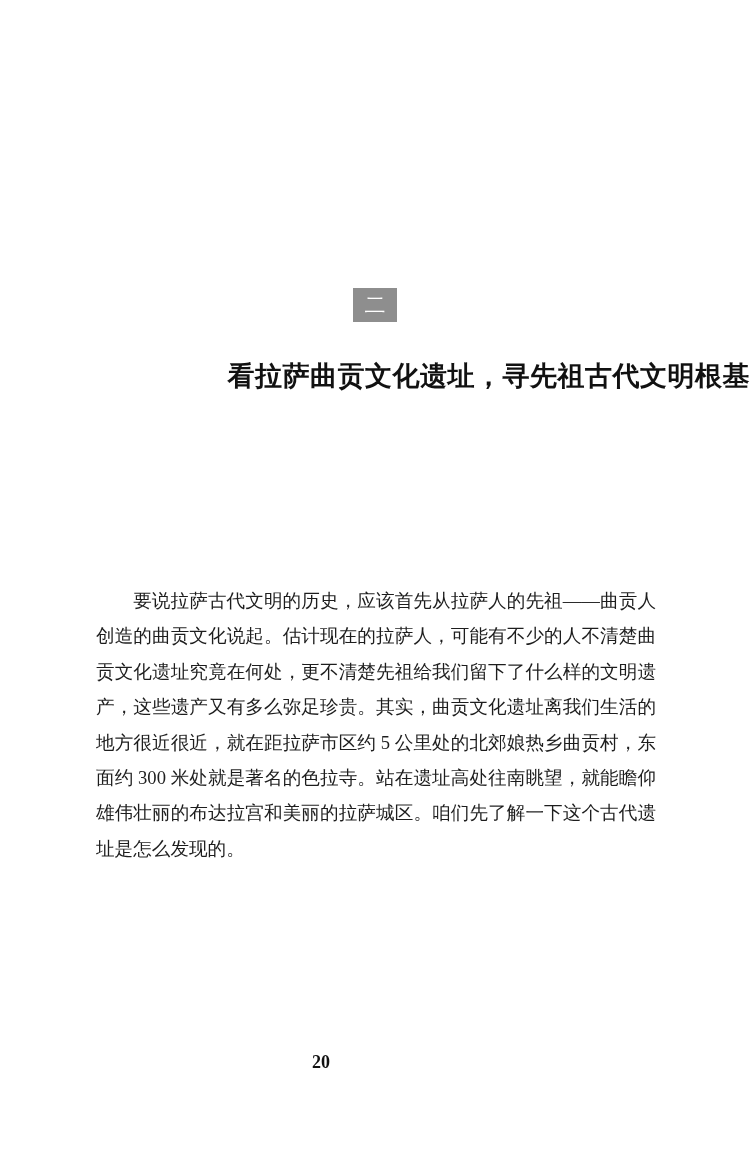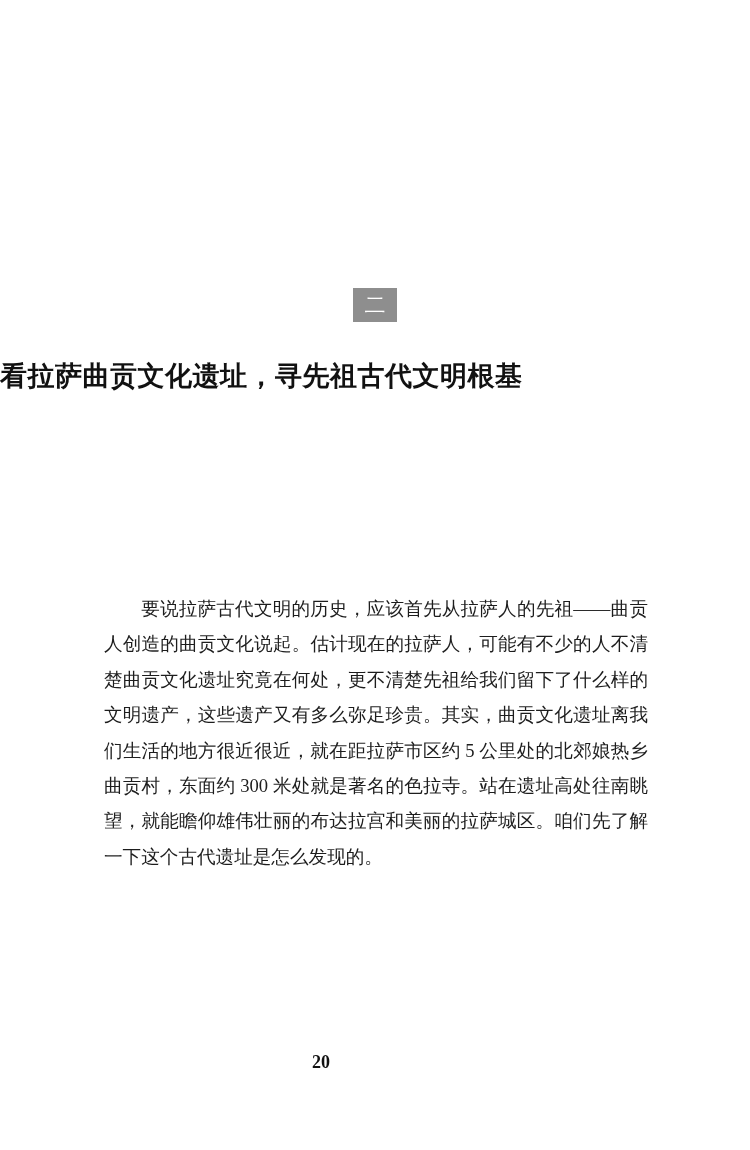--- a/index.html
+++ b/index.html
@@ -39,40 +39,40 @@
     width: 44px;
     height: 34px;
     text-align: center;
     letter-spacing: 0;
   }
   .chapter-title {
     position: absolute;
     left: 0;
     top: 340px;
     width: 750px;
-    text-align: left;
+    text-align: right;
     font-size: 27px;
     font-weight: bold;
     letter-spacing: 0.5px;
     color: #111111;
     font-family: "Liberation Serif", "DejaVu Serif", serif;
   }
   .body-text {
     position: absolute;
     left: 96px;
     top: 583px;
     width: 560px;
     font-size: 18.6px;
     line-height: 35.4px;
     text-align: justify;
     text-justify: inter-ideograph;
     color: #1d1d1d;
   }
   .body-text p {
-    margin: 8px;
+    margin: 0;
     text-indent: 2em;
   }
   .page-number {
     position: absolute;
     left: 0;
     top: 1052px;
     width: 642px;
     text-align: center;
     font-size: 18px;
     font-weight: bold;

